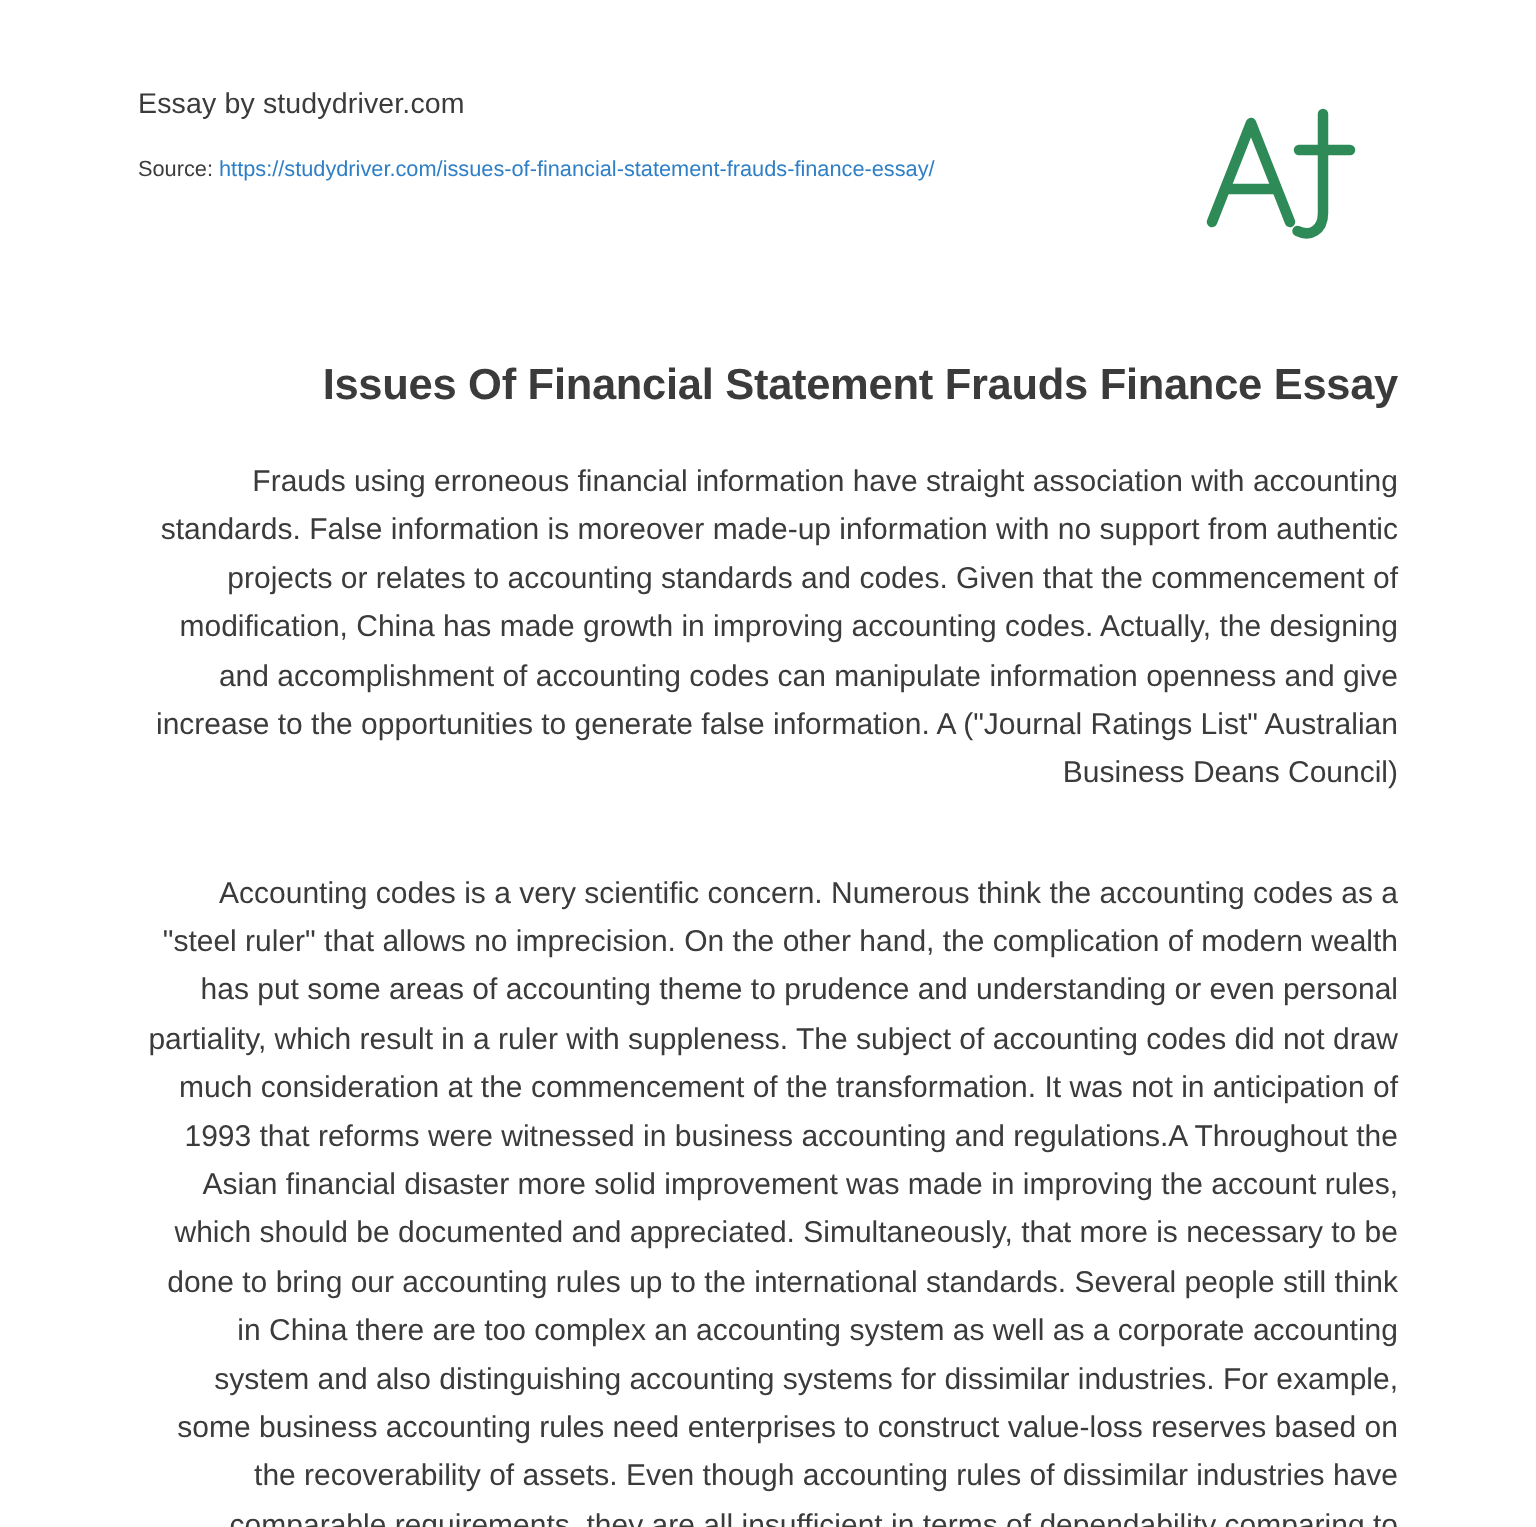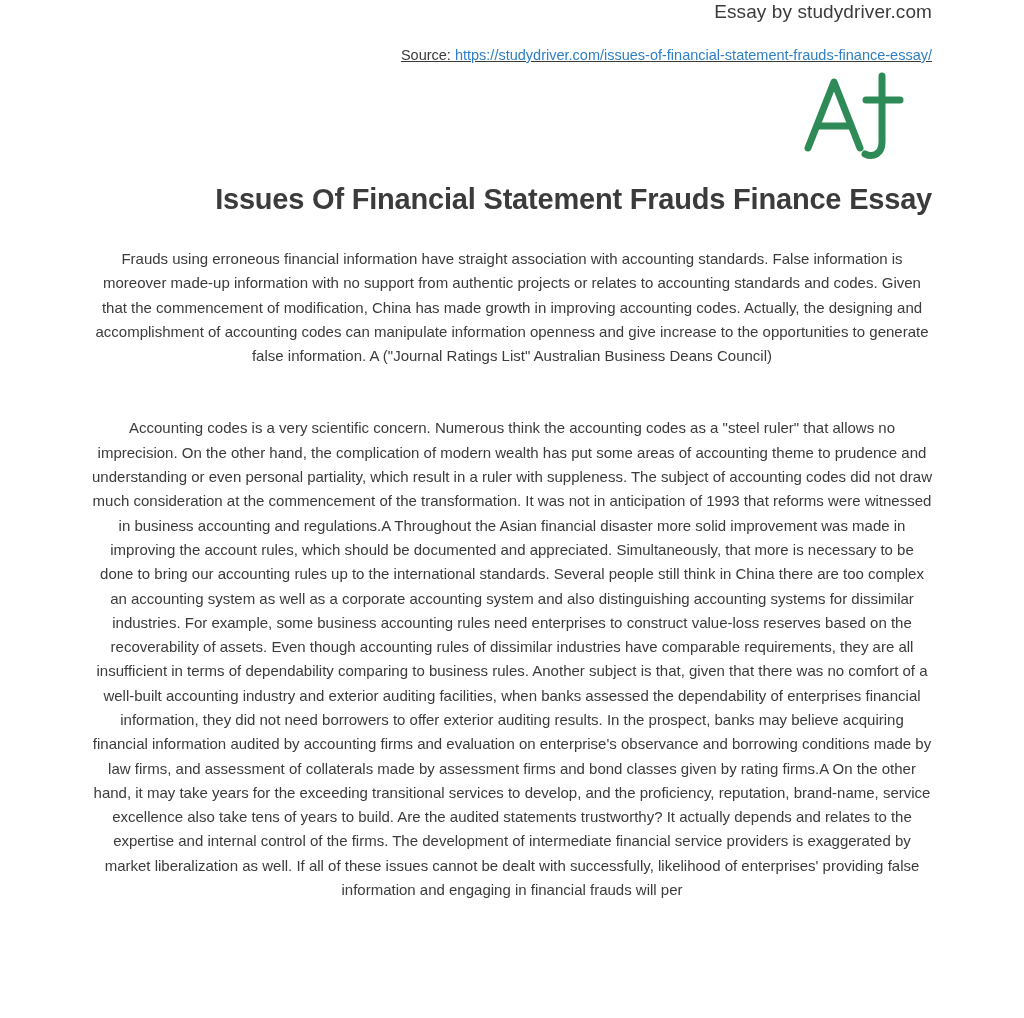--- a/index.html
+++ b/index.html
@@ -16,36 +16,35 @@
   }
   .page {
     position: relative;
     width: 1024px;
     min-height: 1018px;
     box-sizing: border-box;
     padding: 0 92px;
   }
   .header {
     position: relative;
-    text-align: right;
+    padding-top: 58px;
   }
   .byline {
     font-size: 19px;
     color: #3b3b3b;
     letter-spacing: 0.1px;
     line-height: 1.3;
   }
   .byline .domain {
     color: #3b3b3b;
   }
   .source-line {
     margin-top: 22px;
     font-size: 14.5px;
     color: #3b3b3b;
-    text-decoration: underline;
   }
   .source-label {
     color: #3b3b3b;
   }
   .source-url {
     color: #2f7fc6;
     text-decoration: none;
     word-break: break-all;
   }
   .logo {
@@ -65,24 +64,24 @@
     color: #3b3b3b;
     letter-spacing: -0.2px;
     line-height: 1.25;
     text-align: right;
   }
   .article {
     margin-top: 30px;
   }
   .article p {
     margin: 0 0 20px 0;
-    font-size: 15px;
+    font-size: 20px;
     line-height: 1.62;
     color: #3b3b3b;
-    text-align: center;
+    text-align: right;
   }
   .article p:last-child {
     margin-bottom: 0;
     margin-top: 48px;
   }
 </style>
 </head>
 <body>
 
 <div class="page">

